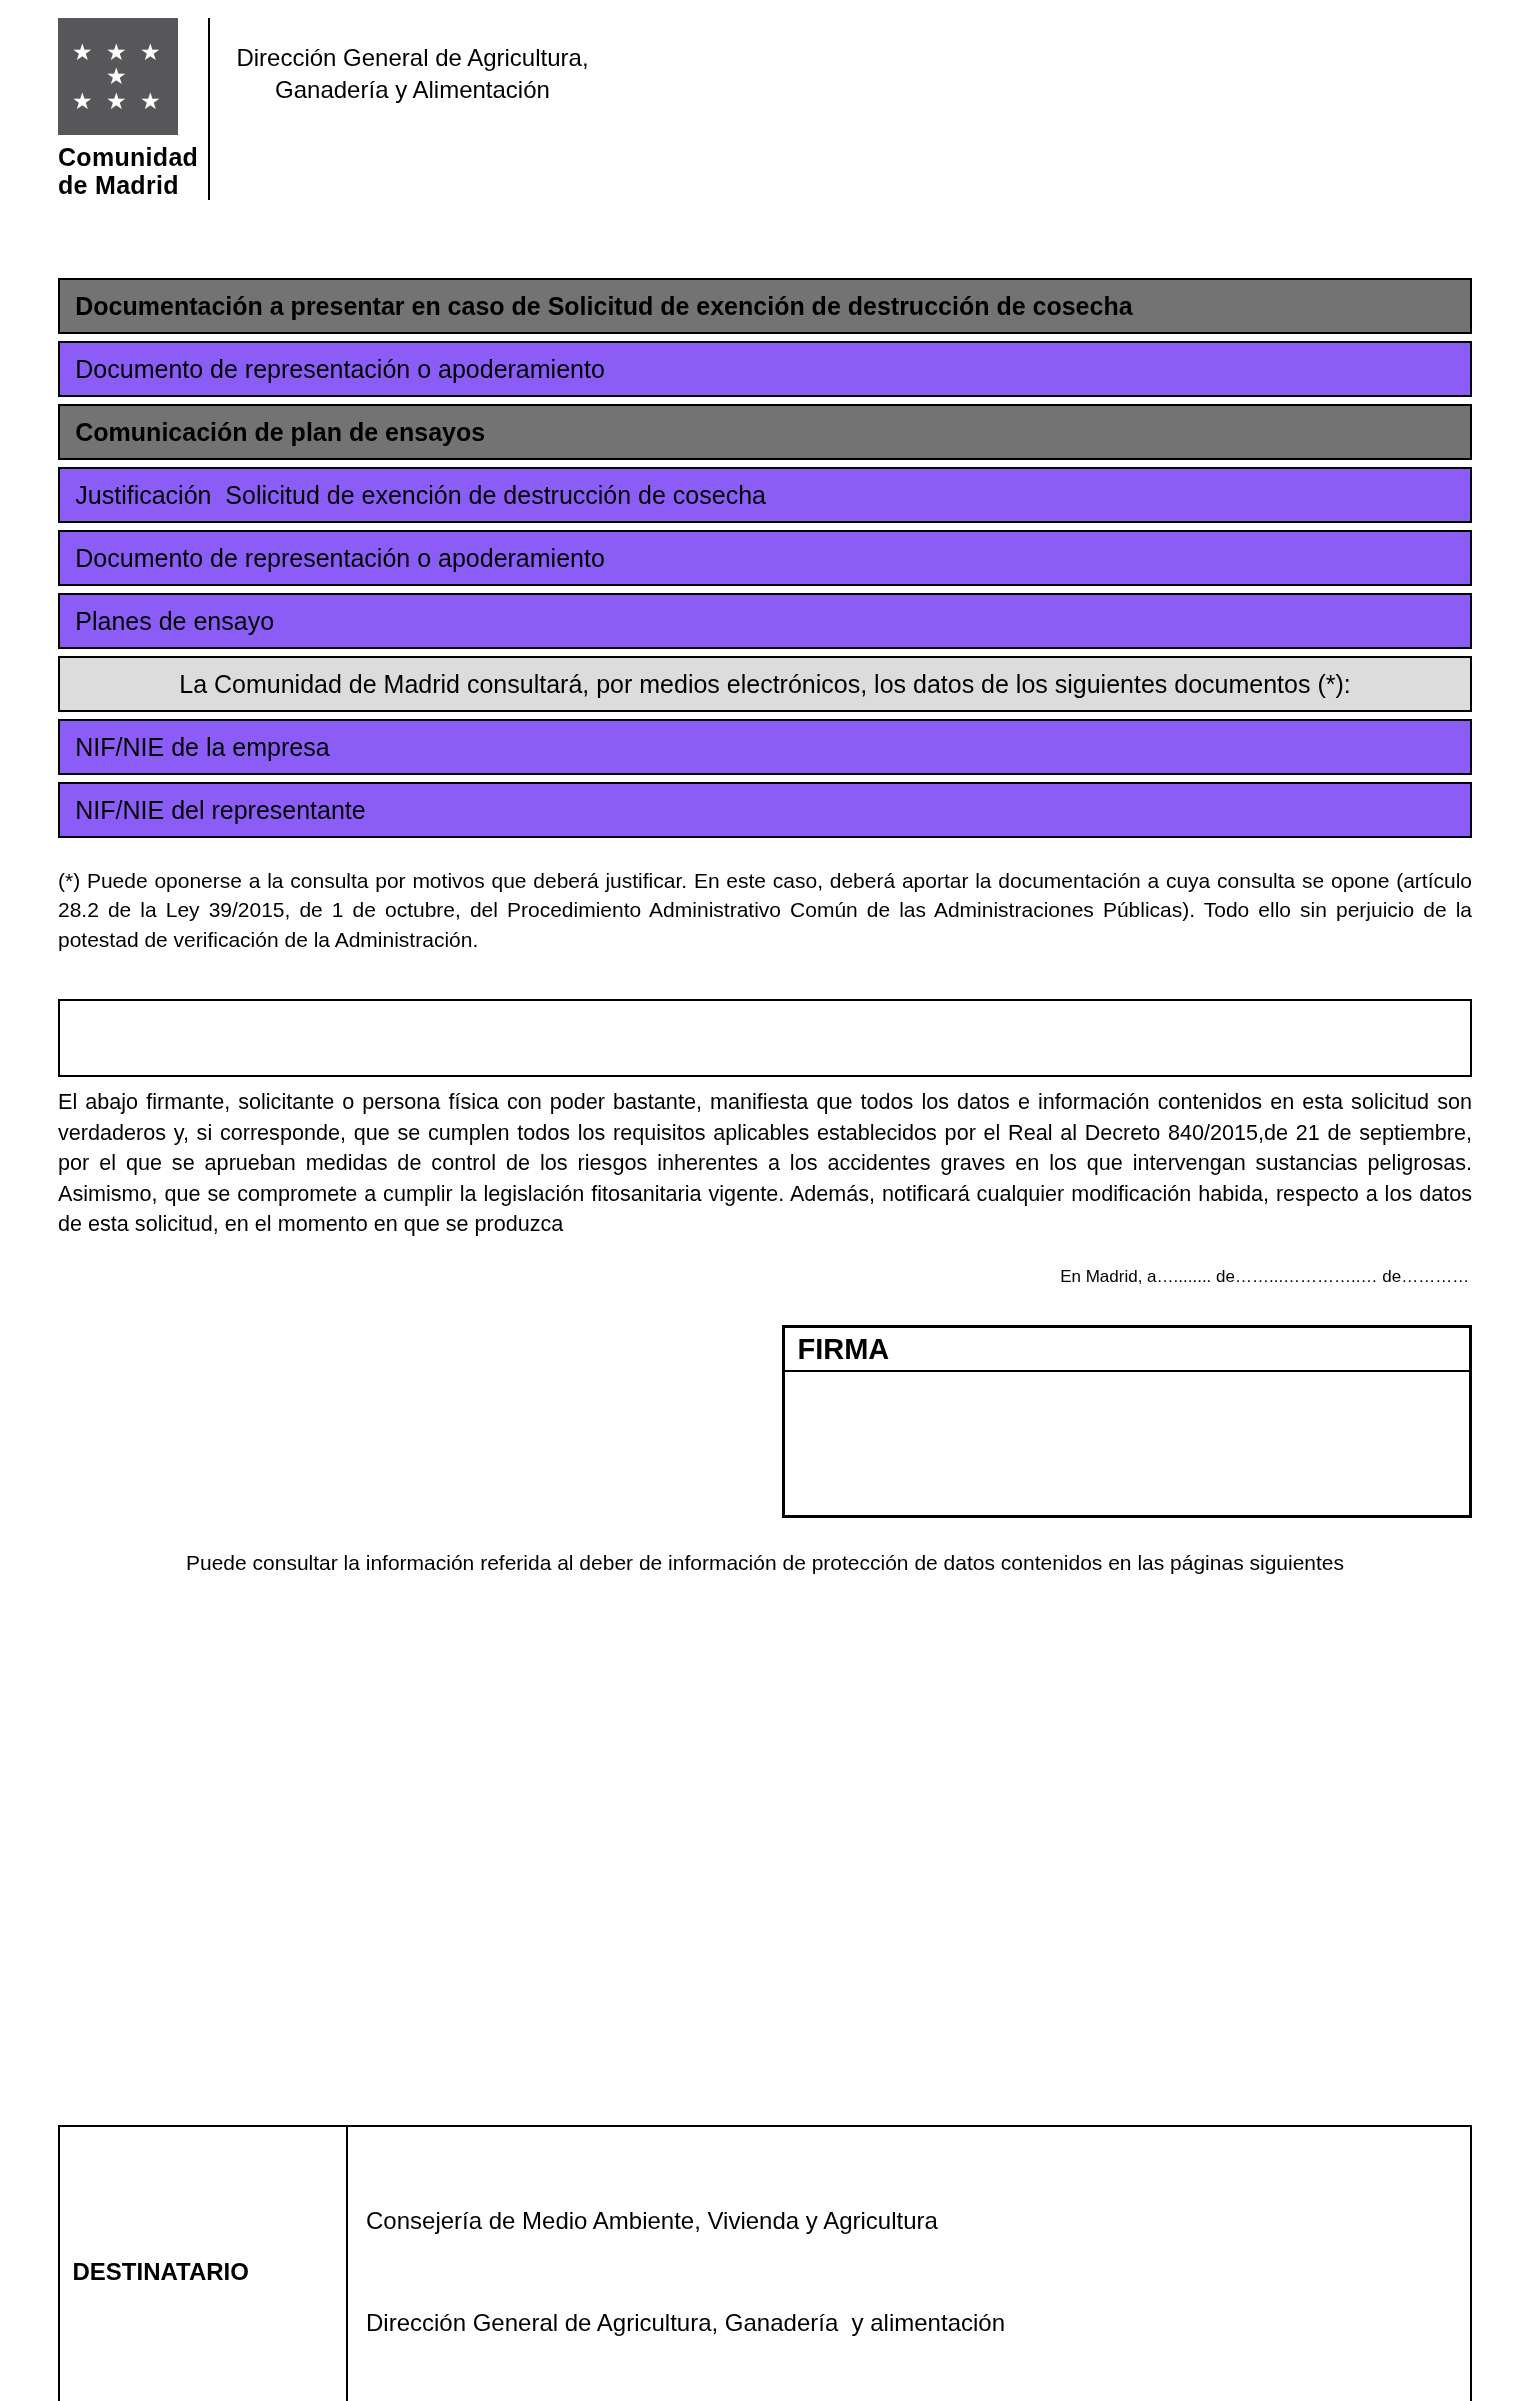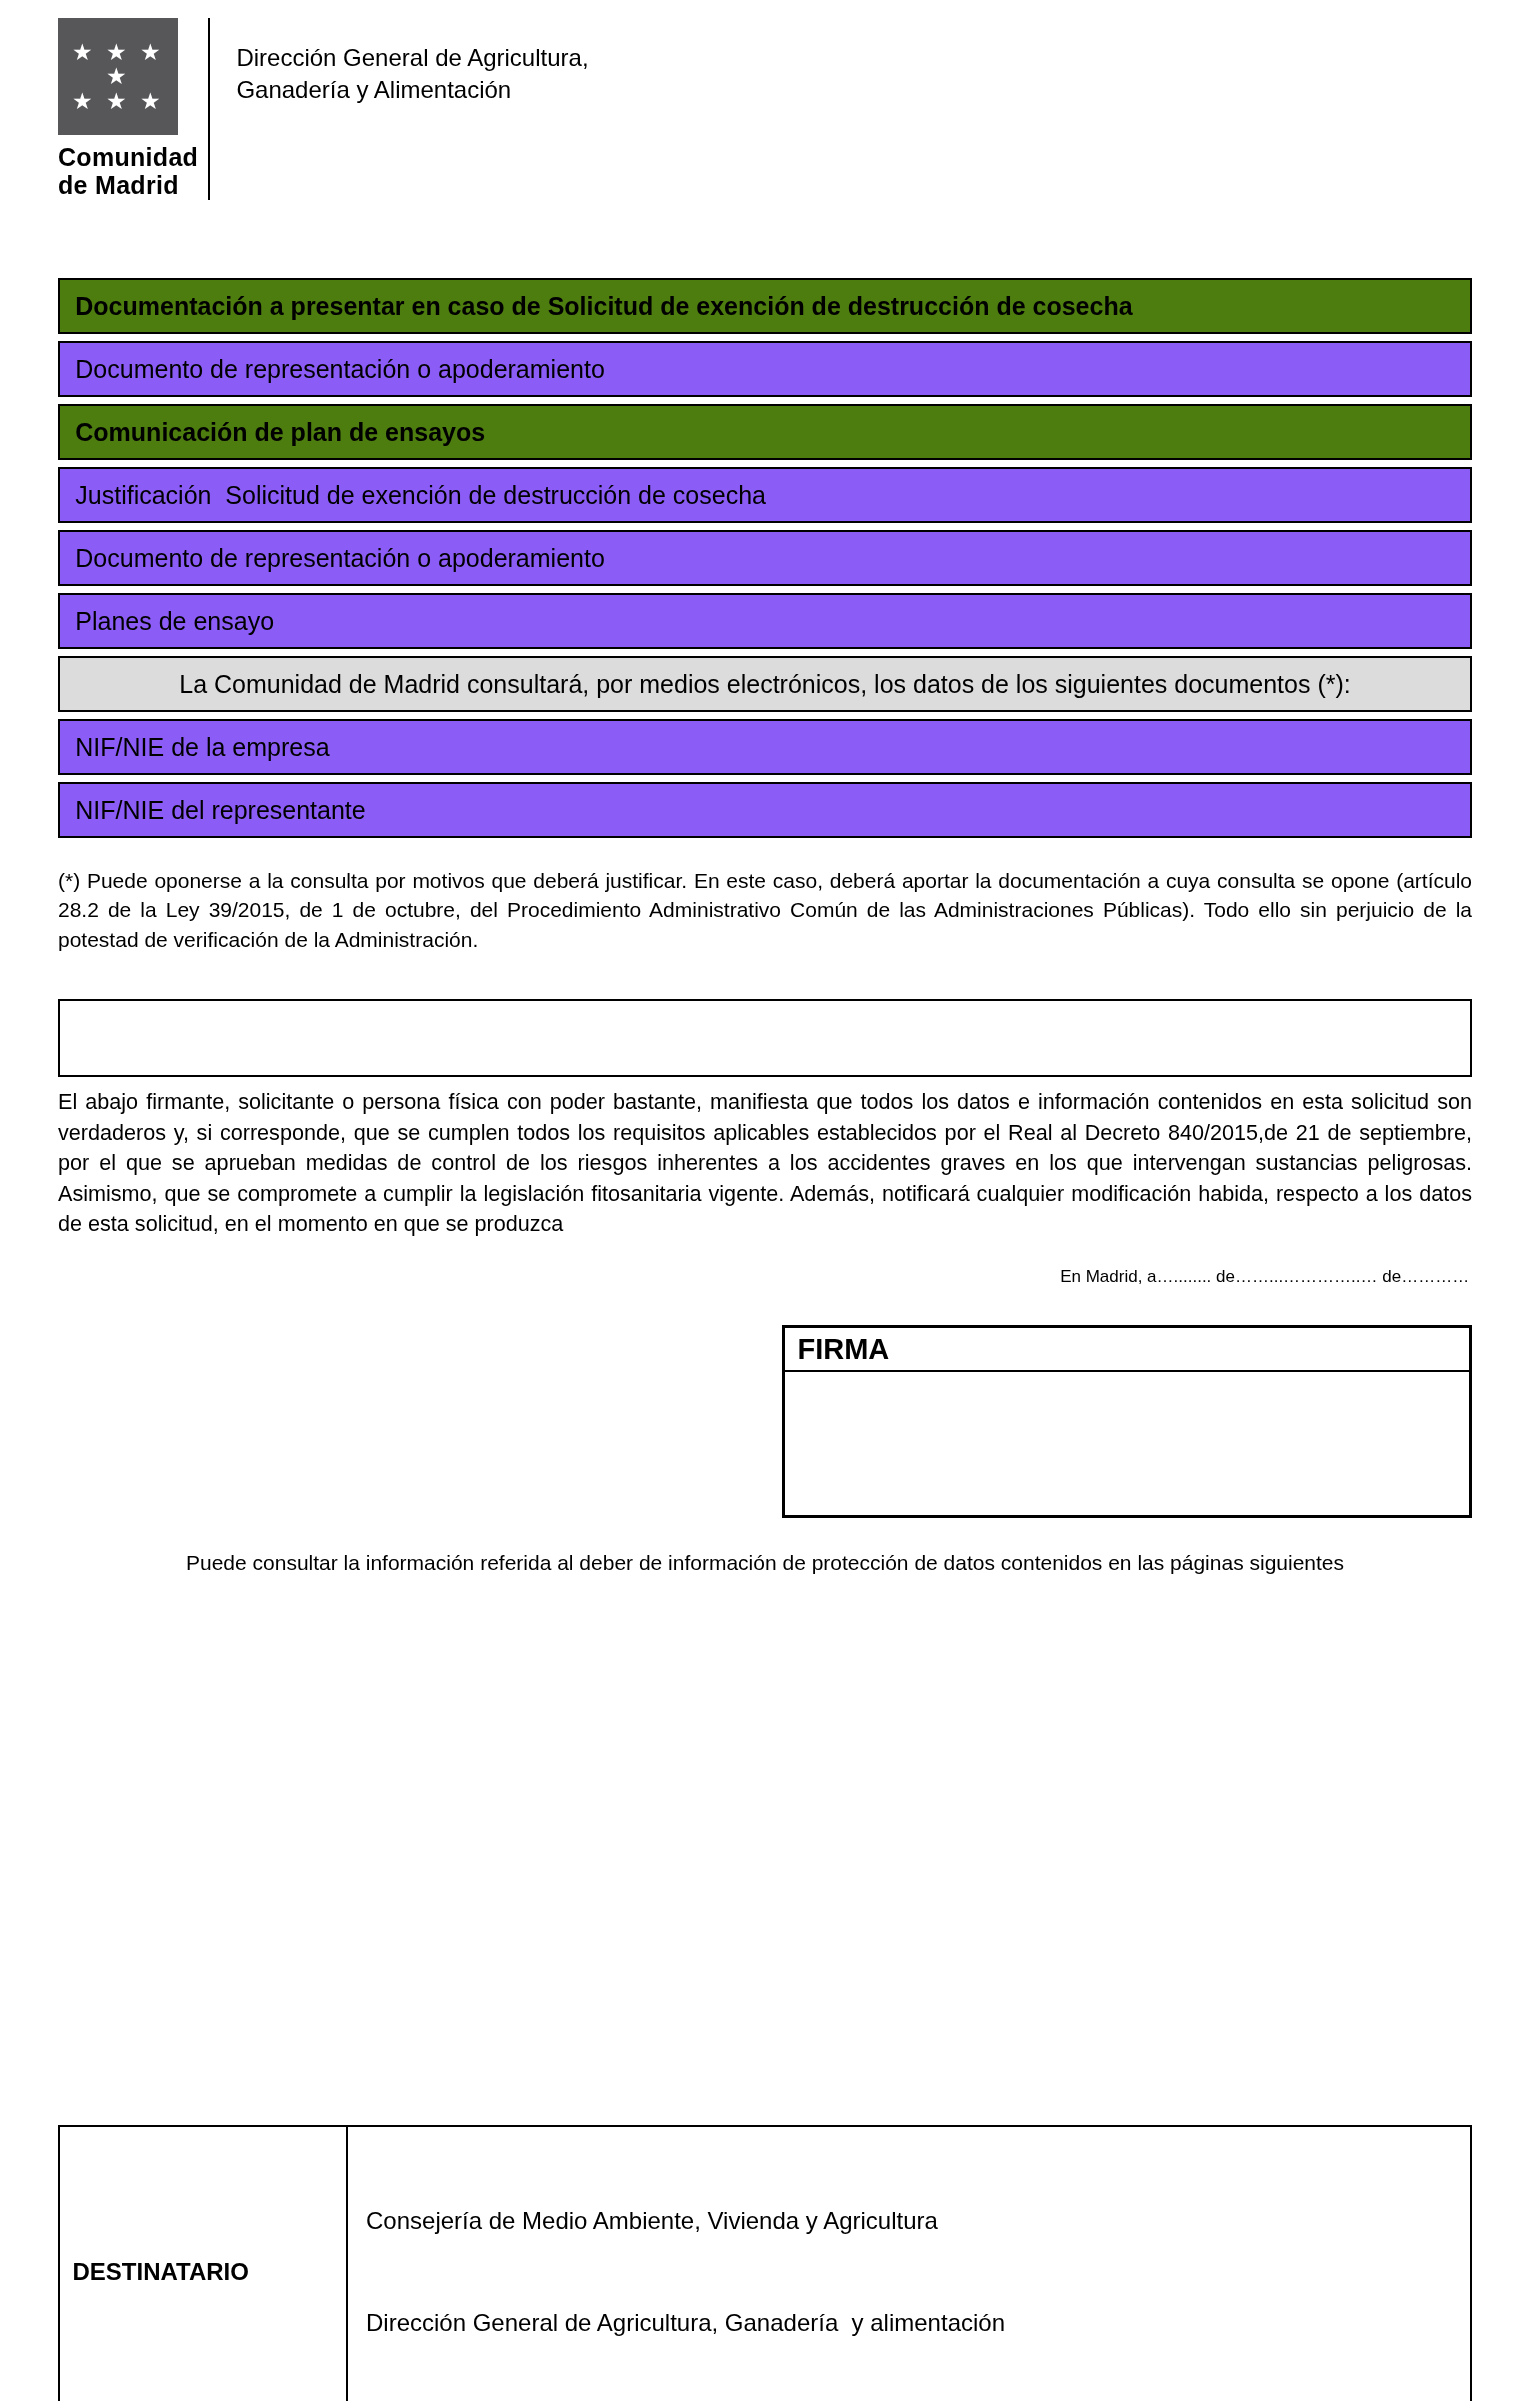--- a/index.html
+++ b/index.html
@@ -17,39 +17,39 @@
   
   .header { position: absolute; left: 58px; top: 18px; display: flex; align-items: flex-start; }
   .logo-col { width: 143px; }
   .logo-box {
     width: 120px; height: 117px; background: #57575a;
     display: flex; flex-direction: column; justify-content: center; align-items: center;
   }
   .stars-row { color: #fff; font-size: 23px; letter-spacing: 3.5px; line-height: 1.05; text-align: center; }
   .logo-name { font-weight: bold; font-size: 25px; line-height: 1.12; margin-top: 8.3px; letter-spacing: 0.3px; }
   .header-divider { border-left: 2.1px solid #000; align-self: stretch; height: 182px; margin-left: 7px; margin-right: 26.4px; }
-  .dept-col { padding-top: 24px; }
+  .dept-col { padding-top: 24px; text-align: center; }
   .dept { font-size: 24px; line-height: 1.35; }
   .consejeria { font-size: 22px; line-height: 1.35; margin-top: 32px; }
 
   
   .content { position: absolute; left: 58px; top: 278px; width: 1414px; }
 
   .row {
     border: 2.1px solid #000;
     min-height: 56px;
     display: flex; align-items: center;
     padding: 4.2px 15.3px;
     font-size: 25px;
     margin-bottom: 7px;
     background: #8b5cf6;
     white-space: pre-wrap;
     line-height: 1.2;
   }
-  .row.hdr { background: #4d7c0f; font-weight: bold; border-width: 2.8px; }
+  .row.hdr { background: #737373; font-weight: bold; border-width: 2.8px; }
   .row.shaded { background: #dcdcdc; justify-content: center; text-align: center; }
 
   .footnote { margin-top: 28px; font-size: 21px; line-height: 1.4; text-align: justify; }
 
   .oppose { margin-top: 46px; display: flex; align-items: center; gap: 14px; font-size: 24px; padding-left: 15.3px; }
   .checkbox { width: 18px; height: 18px; border: 2.1px solid #555; display: inline-block; flex: 0 0 auto; background: #fff; }
 
   .reasons-box { margin-top: 45px; border: 2.1px solid #000; height: 78px; width: 100%; background: #fff; }
 
   .declaration { margin-top: 9.7px; font-size: 21.6px; line-height: 1.42; text-align: justify; }

